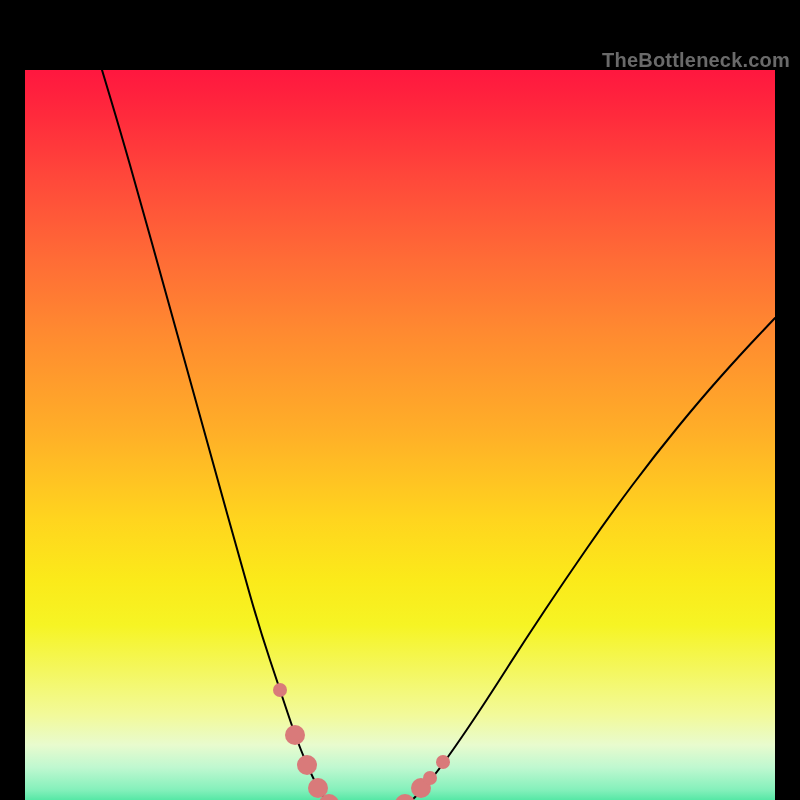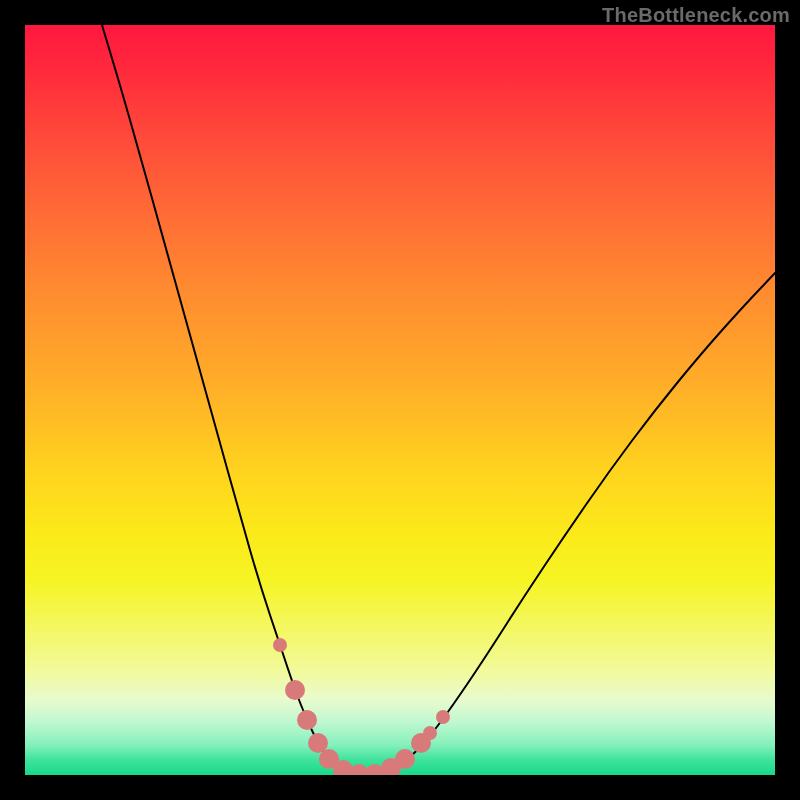--- a/index.html
+++ b/index.html
@@ -2,20 +2,21 @@
 <html><head>
 <meta charset="utf-8">
 <style>
   * { margin: 0; padding: 0; box-sizing: border-box; }
   html, body { width: 800px; height: 800px; overflow: hidden; background: #000; }
   .frame {
     position: relative;
     width: 800px;
     height: 570px;
     background: #000;
+    margin-top: 45px;
   }
   .plot {
     position: absolute;
     left: 25px;
     top: 25px;
     width: 750px;
     height: 750px;
     overflow: hidden;
   }
   .gradient {

